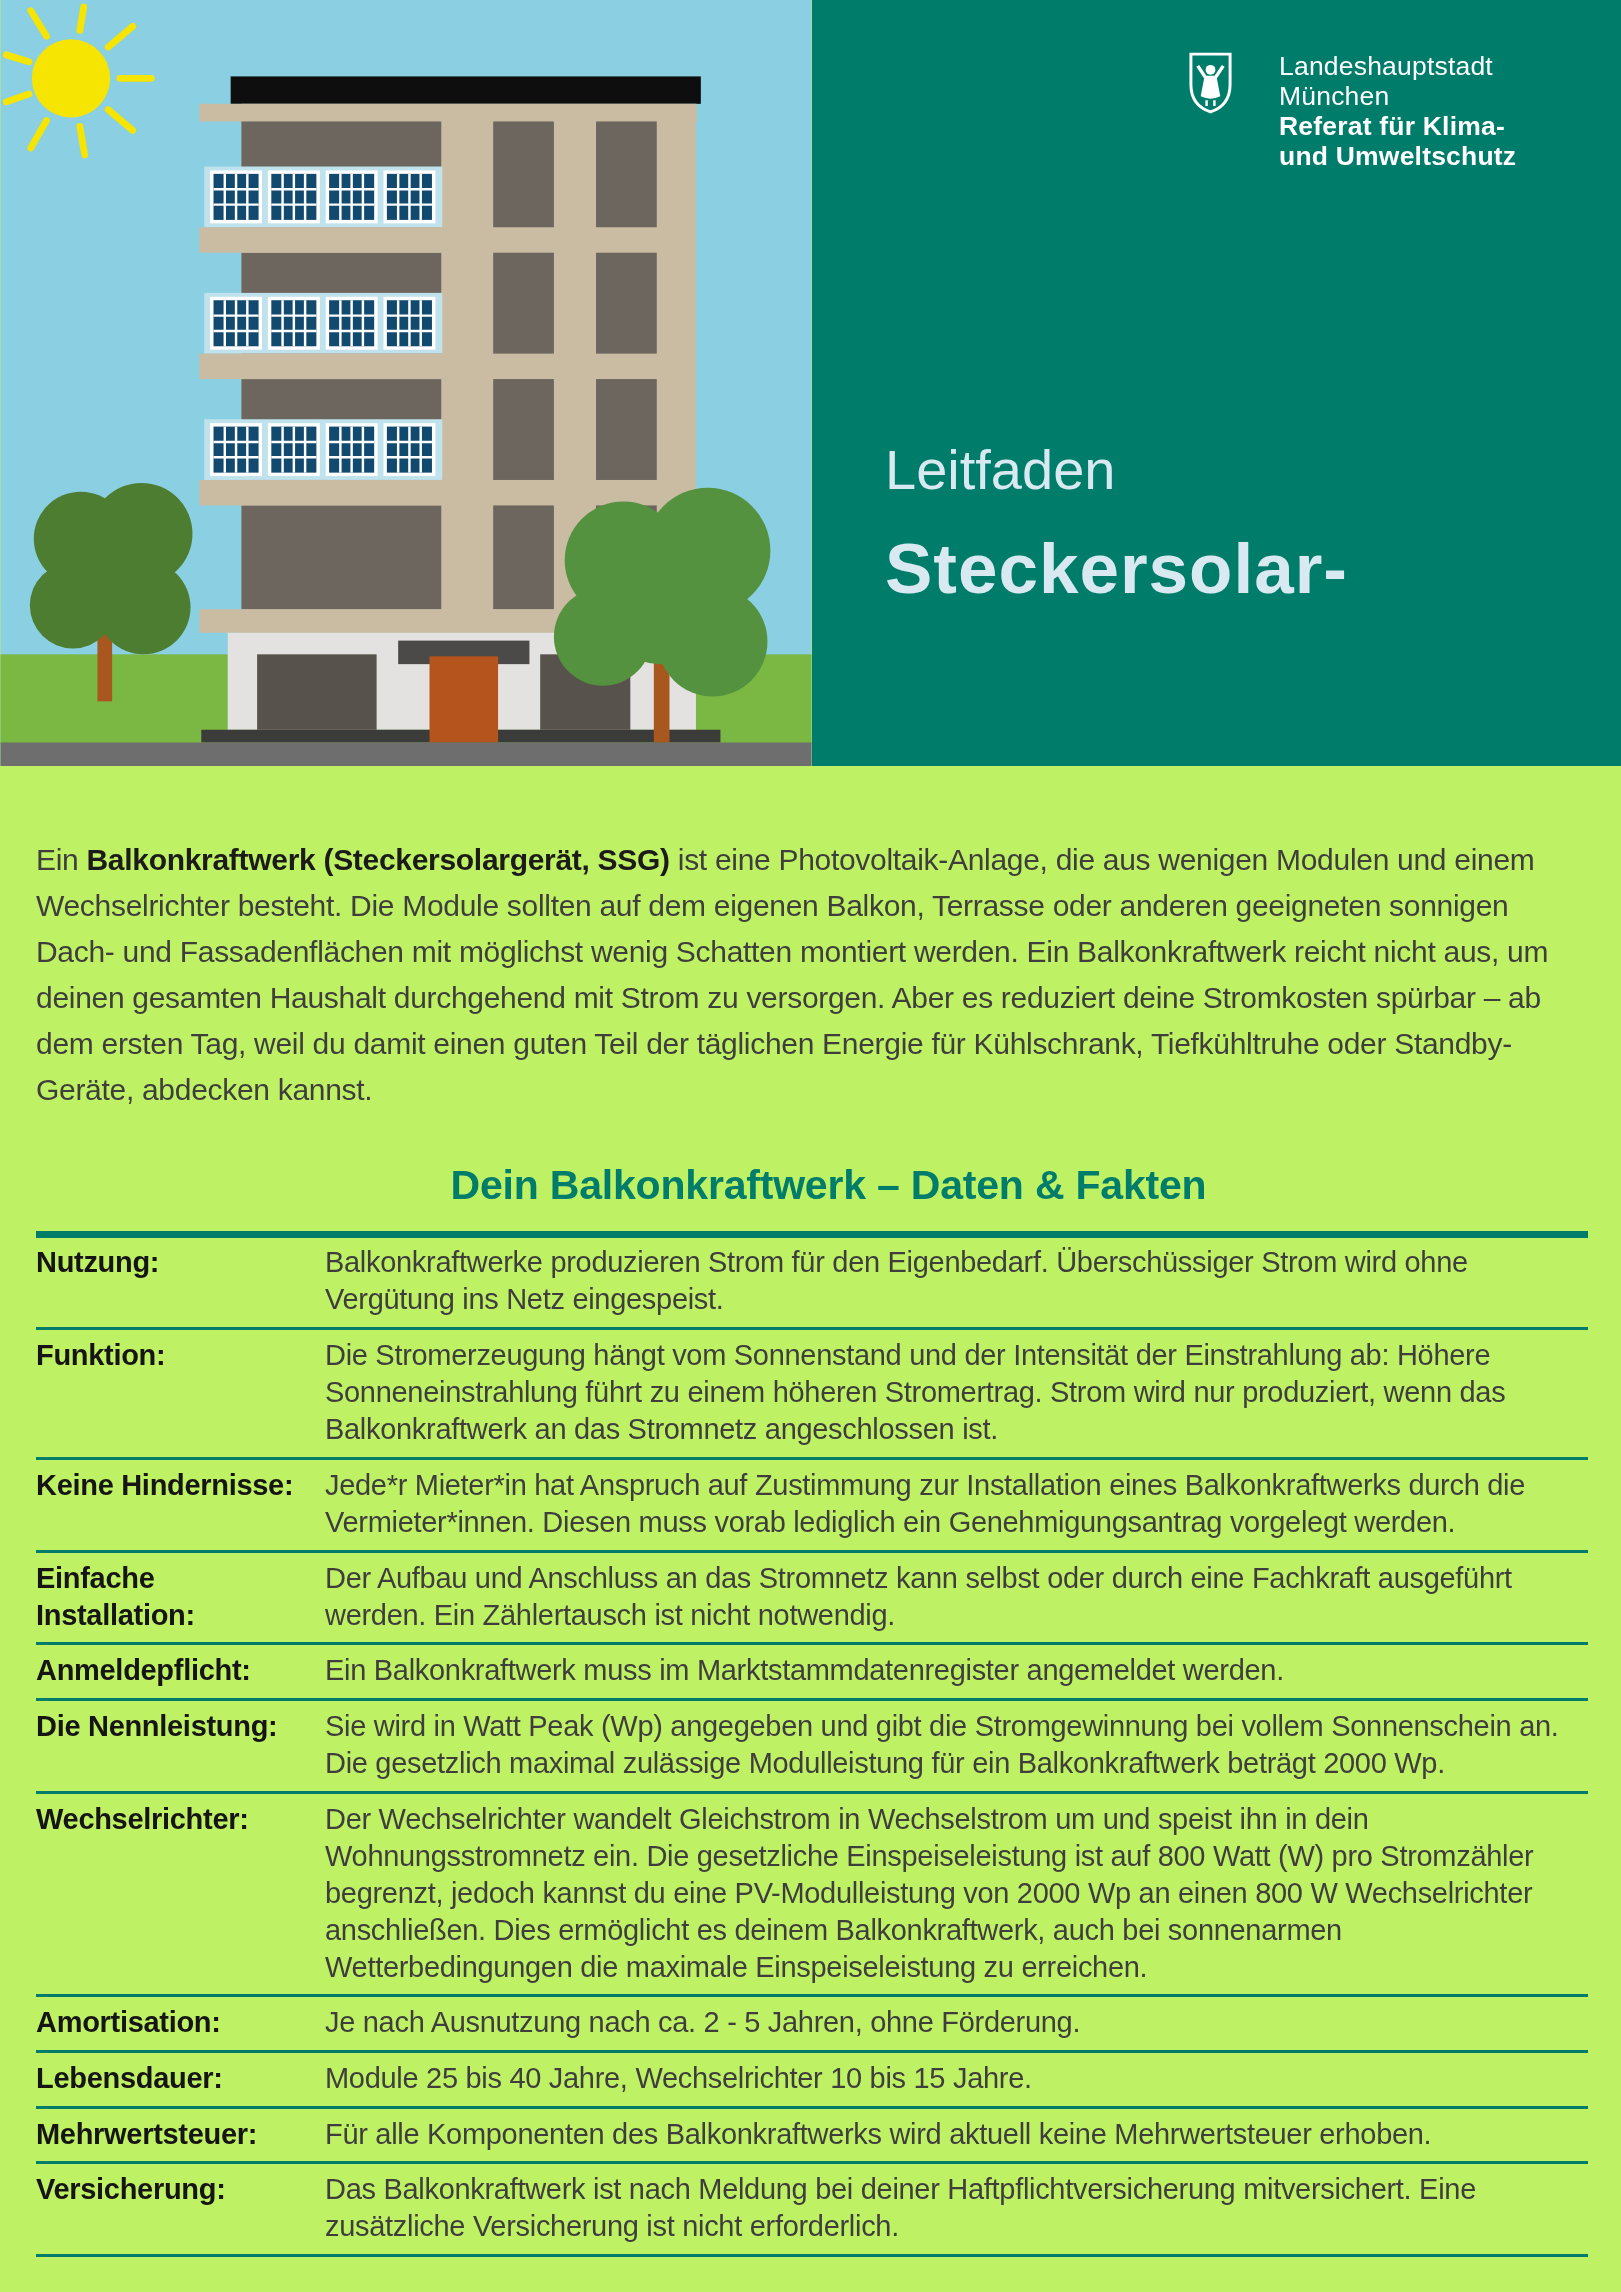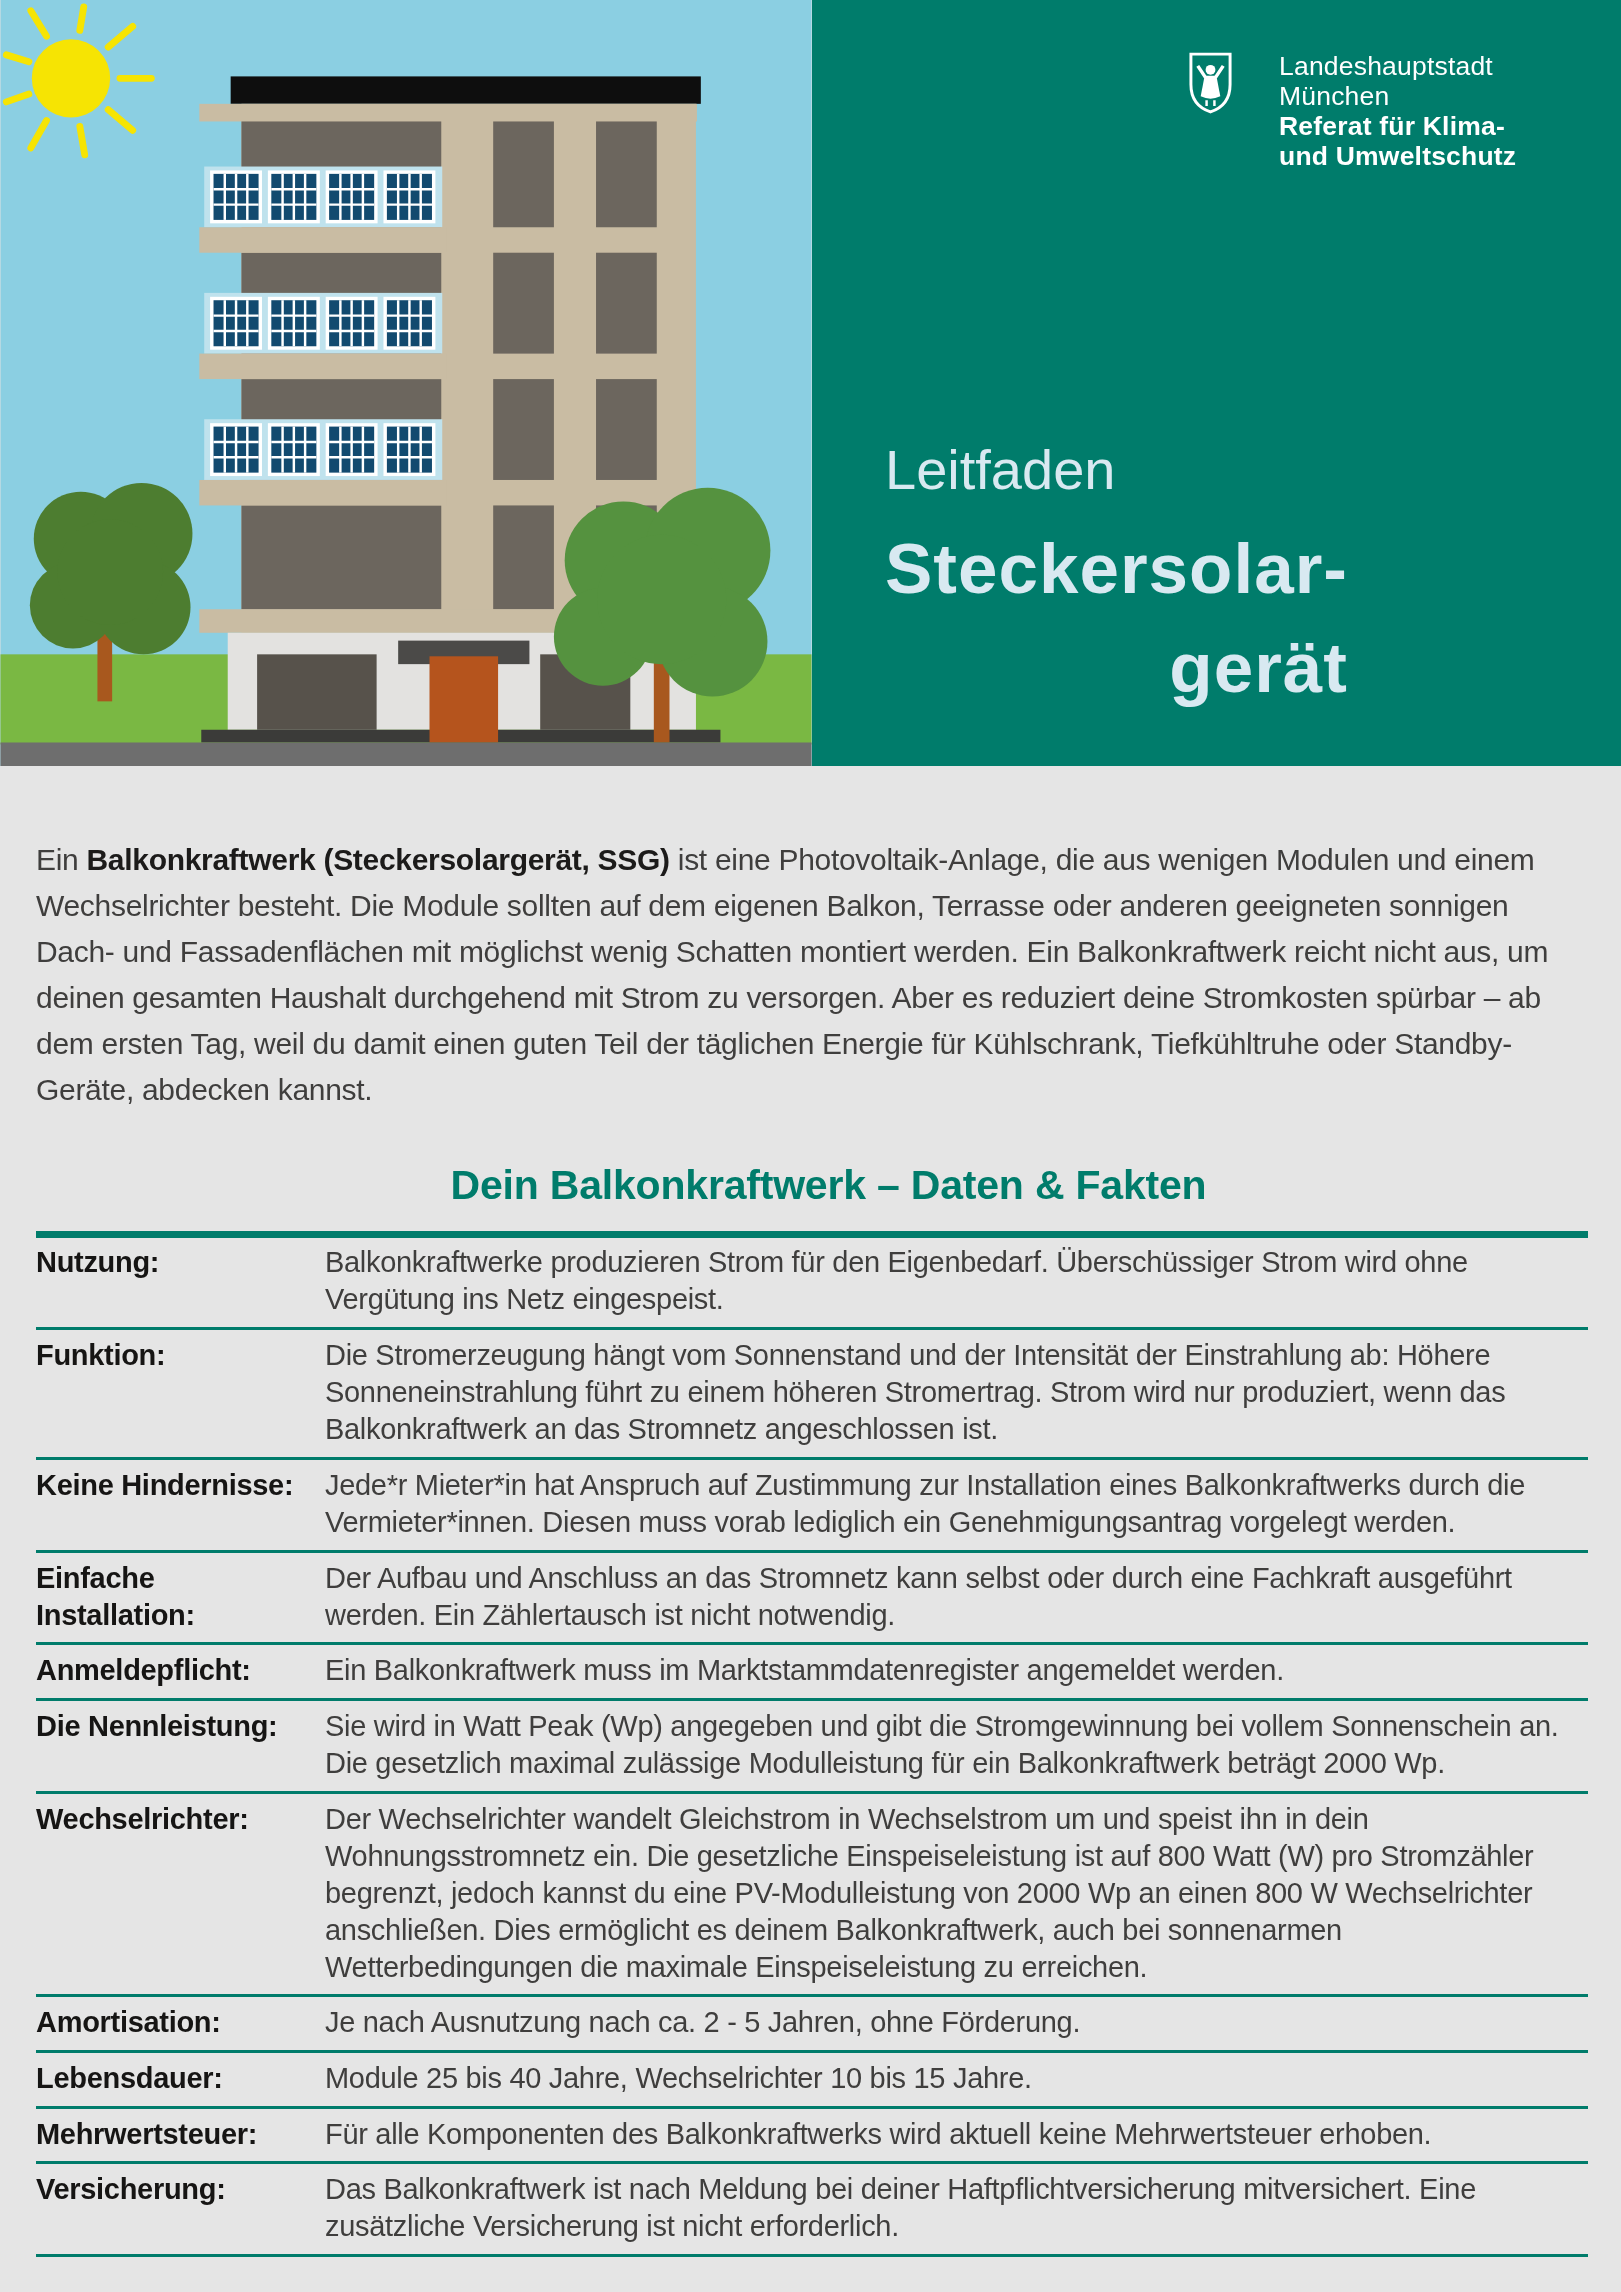--- a/index.html
+++ b/index.html
@@ -1,16 +1,16 @@
 <!DOCTYPE html>
 <html style="--teal: #007c6b; --title-text: #d8e9f1; --body-text: #3f3e3d; --label-text: #161514; --sky: #8bcfe2; --sun: #f6e403; --grass: #7ab843; --tree-dark: #4d7d30; --tree-light: #55923f; --trunk: #a8581e; --wall-tan: #c9bca3; --wall-dark: #6c665e; --ground-floor: #e3e2e0; --opening: #57524b; --plinth: #3b3b39; --door-orange: #b5541d; --lintel: #4b4a48; --road: #6e6e6e; --roof: #0e0e0e; --panel-blue: #124a6f; --panel-frame: #ffffff; --balcony-backing: #bfe2ed;"><head>
 <meta charset="utf-8">
 <style>
   html,body{margin:0;padding:0;background:#fff;}
-  .page{position:relative;width:1621px;height:2293px;background:#e5e5e5;overflow:hidden;
+  .page{position:relative;width:1621px;height:2293px;background:#bef264;overflow:hidden;
         font-family:"Liberation Sans",sans-serif;}
   
   .hero{position:relative;width:1621px;height:766px;}
   .hero-art{position:absolute;left:0;top:0;width:812px;height:766px;}
   .hero-panel{position:absolute;left:812px;top:0;width:810px;height:766px;background:var(--teal);}
   .logo{position:absolute;left:375px;top:51px;display:flex;align-items:flex-start;}
   .coat{margin-right:45px;}
   .logo-text{color:#fff;font-size:26.5px;line-height:30px;letter-spacing:0.2px;}
   .logo-text .b{font-weight:700;}
   .title{position:absolute;left:73px;top:420px;color:var(--title-text);}
@@ -165,21 +165,20 @@
         <div class="logo-text">
           <div>Landeshauptstadt</div>
           <div>München</div>
           <div class="b">Referat für Klima-</div>
           <div class="b">und Umweltschutz</div>
         </div>
       </div>
       <div class="title">
         <div class="t-light">Leitfaden</div>
         <div class="t-bold">Steckersolar-</div>
-        <div class="t-bold">gerät</div>
       </div>
     </div>
   </header>
 
   <main>
     <p class="intro"><span>Ein </span><strong>Balkonkraftwerk (Steckersolargerät, SSG)</strong><span> ist eine Photovoltaik-Anlage, die aus wenigen Modulen und einem Wechselrichter besteht. Die Module sollten auf dem eigenen Balkon, Terrasse oder anderen geeigneten sonnigen Dach- und Fassadenflächen mit möglichst wenig Schatten montiert werden. Ein Balkonkraftwerk reicht nicht aus, um deinen gesamten Haushalt durchgehend mit Strom zu versorgen. Aber es reduziert deine Stromkosten spürbar – ab dem ersten Tag, weil du damit einen guten Teil der täglichen Energie für Kühlschrank, Tiefkühltruhe oder Standby-Geräte, abdecken kannst.</span></p>
 
     <h2 class="section-heading">Dein Balkonkraftwerk – Daten &amp; Fakten</h2>
 
     <section class="facts" id="facts">

